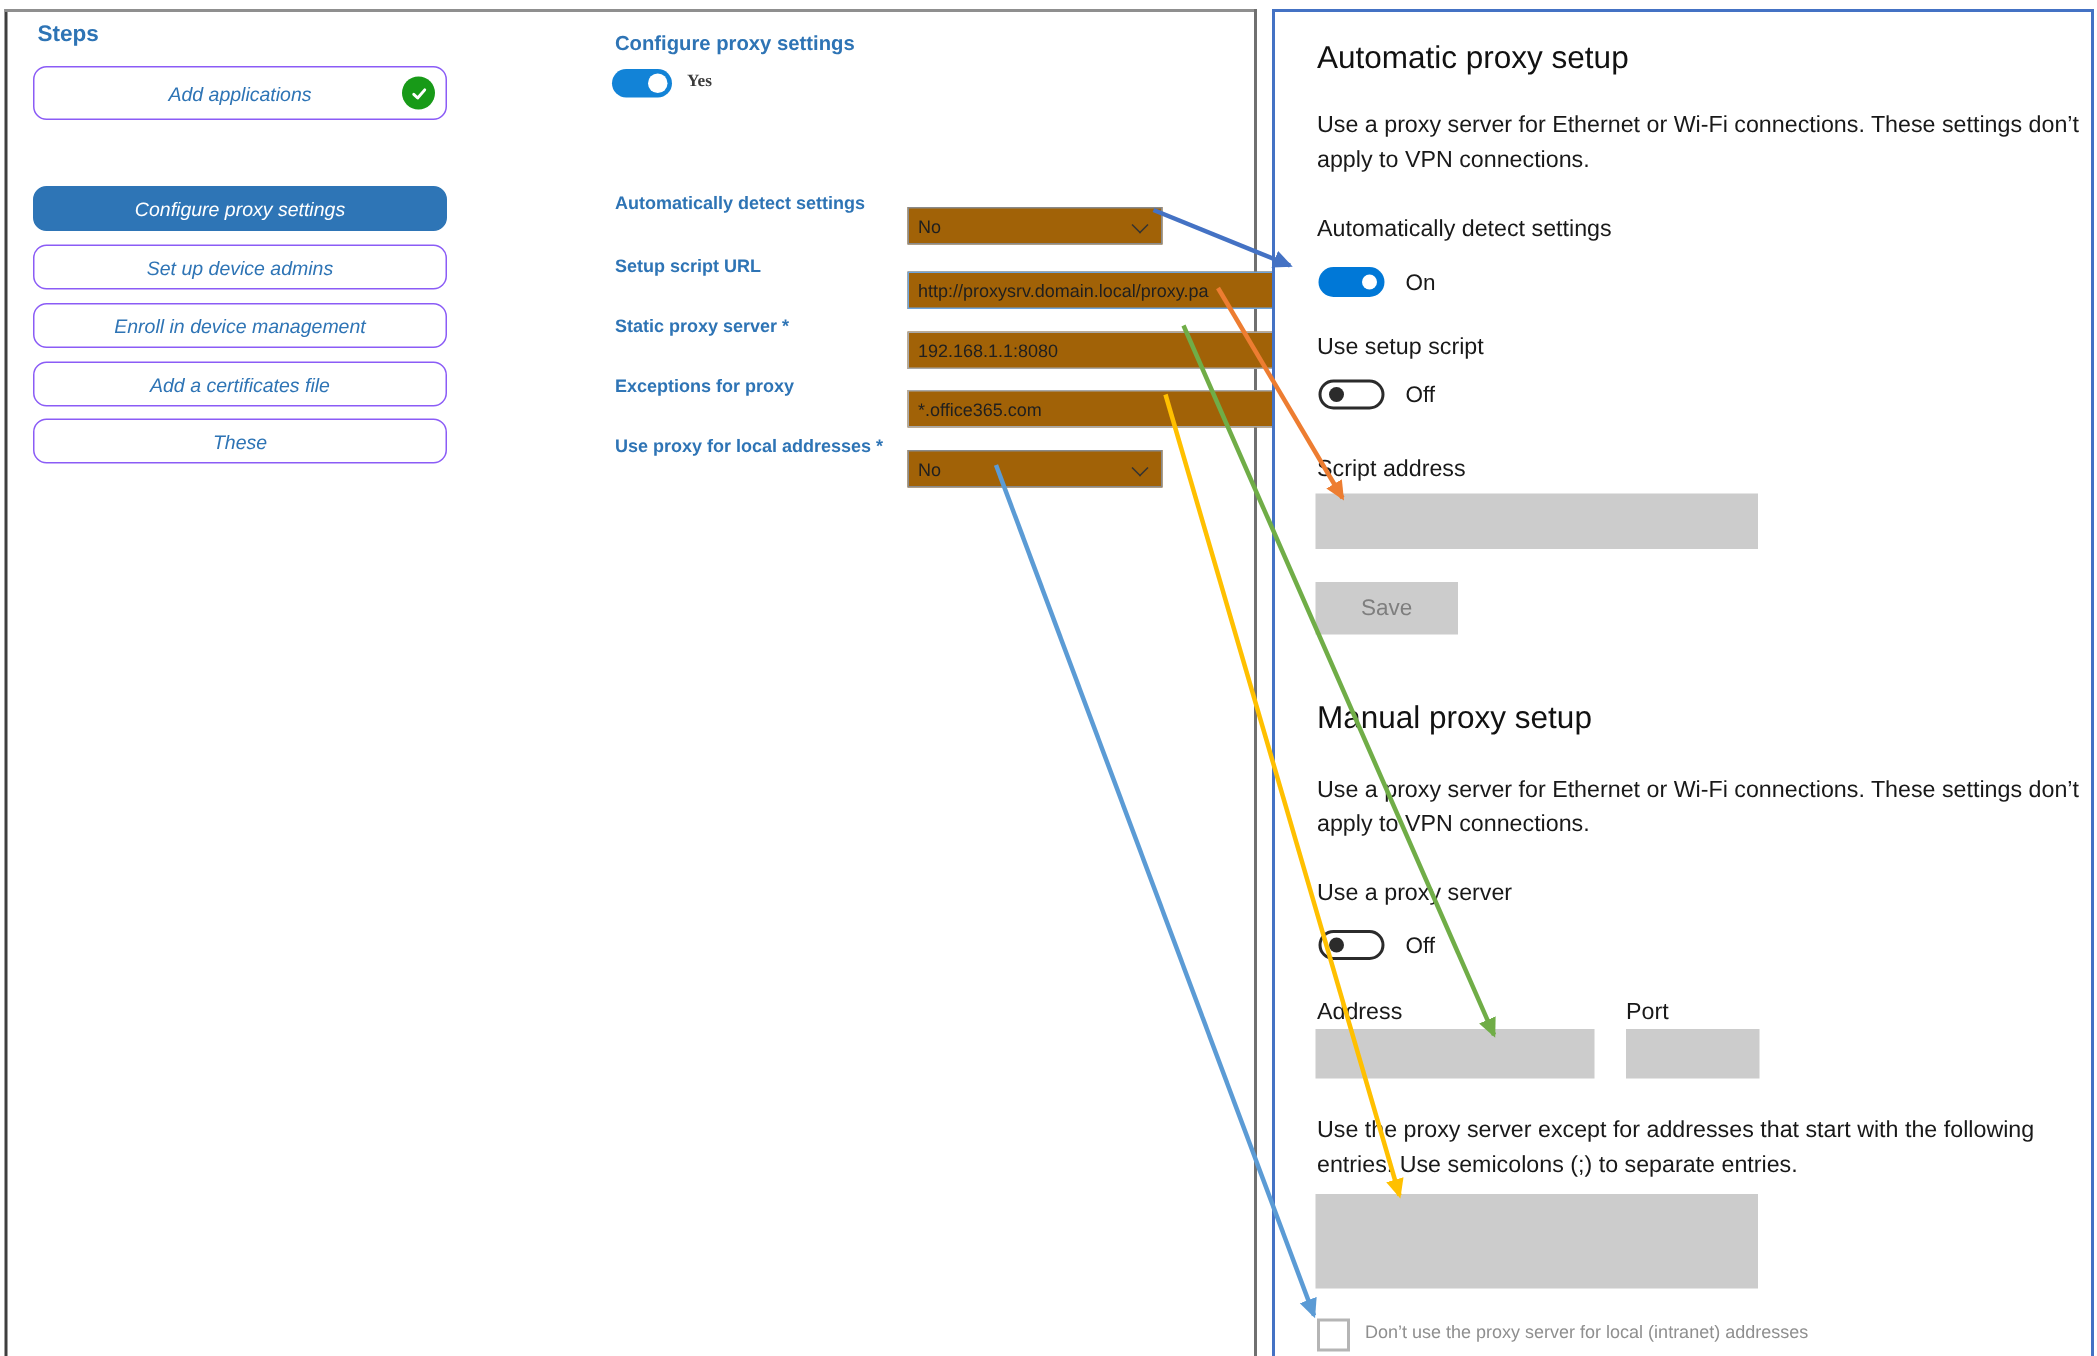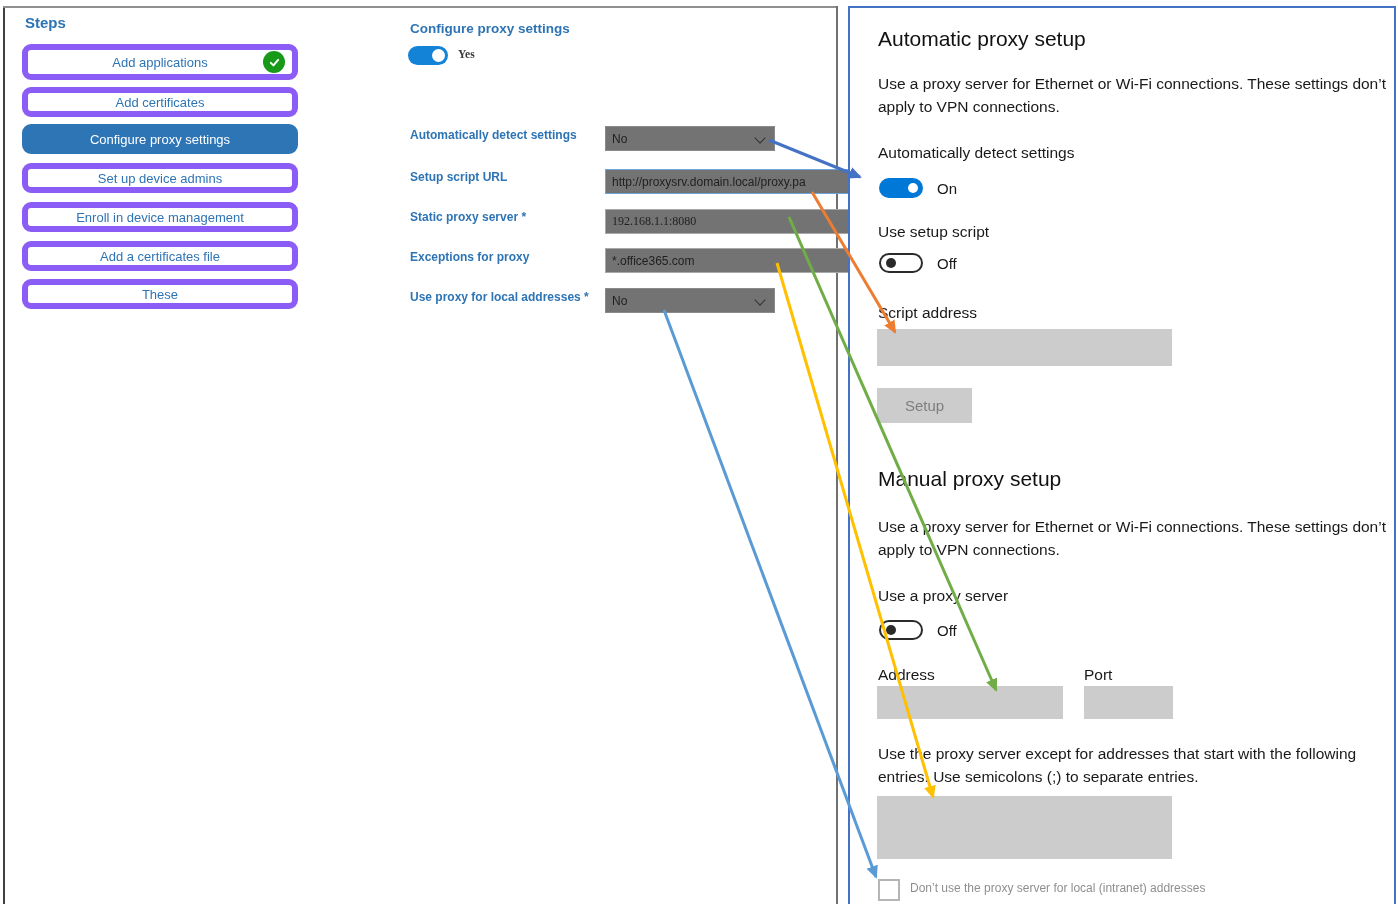--- a/index.html
+++ b/index.html
@@ -8,39 +8,39 @@
   .screen { position:relative; width:1398px; height:904px; background:#fff; overflow:hidden; }
 
   
   .line { position:absolute; }
   .left-border   { left:3px; top:6px; width:2px; height:898px; background:#3f3f3f; }
   .top-border    { left:3px; top:6px; width:833px; height:2px; background:#8f8f8f; }
   .mid-separator { left:836px; top:6px; width:2px; height:898px; background:#707070; }
 
   
   .sidebar-title { position:absolute; left:25px; top:14px; font-size:15px; font-weight:bold; color:#2e74b5; }
-  .step-btn { position:absolute; left:22px; width:276px; background:#fff; border:6px solid #8b5cf6;
+  .step-btn { position:absolute; left:22px; width:276px; background:#fff; border:1px solid #8b5cf6;
               border-radius:9px; display:flex; align-items:center; justify-content:center;
-              font-size:13px; color:#2e74b5; cursor:pointer; }
+              font-size:13px; color:#2e74b5; cursor:pointer;font-style:italic; }
   .step-btn.selected { background:#2e75b6; border-color:#2e75b6; color:#fff; }
   .check-circle { position:absolute; right:7px; top:50%; transform:translateY(-50%);
                   width:22px; height:22px; border-radius:50%; background:#189a18;
                   display:flex; align-items:center; justify-content:center; }
   .check-circle svg { width:13px; height:13px; }
 
   
   .form-title { position:absolute; left:410px; top:21px; font-size:13.5px; font-weight:bold; color:#2e74b5; }
   .toggle-sm { position:absolute; left:408px; top:46px; width:40px; height:19px; border-radius:10px;
                background:#1283d7; cursor:pointer; }
   .toggle-sm .knob { position:absolute; right:3px; top:3px; width:13px; height:13px; border-radius:50%; background:#fff; }
   .toggle-sm-label { position:absolute; left:458px; top:48px; font-size:11.5px; font-weight:bold; color:#3b3b3b;font-family:Liberation Serif, serif; }
 
   .field-label { position:absolute; left:410px; width:190px; font-size:12px; font-weight:bold; color:#2e74b5; }
-  .control { position:absolute; left:605px; height:25px; background:#737373; display:flex; align-items:center;
-             font-size:12px; color:#1f1f1f; padding:0 6px; overflow:hidden; white-space:nowrap; cursor:text; }
+  .control { position:absolute; left:605px; height:25px; background:#a16207; display:flex; align-items:center;
+             font-size:12px; color:#1f1f1f; padding:0 6px; overflow:hidden; white-space:nowrap; cursor:text;margin-top:12px; }
   .control.dropdown { width:170px; border:1px solid #8a8a8a; cursor:pointer; }
   .control.textbox  { width:251px; border:1px solid #a8a8a8; }
   .control.textbox.highlight { border:1.5px solid #6ea4dd; }
   .chev { position:absolute; right:10px; top:7px; width:8px; height:8px;
           border-right:1.6px solid #333; border-bottom:1.6px solid #333; transform:rotate(45deg); }
 
   
   .settings-panel { position:absolute; left:848px; top:6px; width:548px; height:910px;
                     background:#fff; border:2px solid #4472c4; }
   .sp { position:absolute; color:#191919; }
@@ -74,23 +74,20 @@
   <div class="sidebar-title">Steps</div>
 
   <div class="step-btn" style="top:44px;height:36px;">
     <span>Add applications</span>
     <span class="check-circle">
       <svg viewBox="0 0 16 16">
           <path d="M3.5 8.5 L6.7 11.5 L12.5 4.8" stroke="#fff" stroke-width="2.4" fill="none" stroke-linecap="round" stroke-linejoin="round"></path>
         </svg>
     </span>
   </div>
-  <div class="step-btn" style="top:87px;height:30px;">
-    <span>Add certificates</span>
-  </div>
   <div class="step-btn selected" style="top:124px;height:30px;">
     <span>Configure proxy settings</span>
   </div>
   <div class="step-btn" style="top:202px;height:30px;">
     <span>Enroll in device management</span>
   </div>
   <div class="step-btn" style="top:163px;height:30px;">
     <span>Set up device admins</span>
   </div>
   <div class="step-btn" style="top:241px;height:30px;">
@@ -112,21 +109,21 @@
     <span>No</span>
     <span class="chev"></span>
   </div>
 
   <div class="field-label" style="top:170px;">Setup script URL</div>
   <div class="control textbox highlight" style="top:169px;">
     <span>http://proxysrv.domain.local/proxy.pa</span>
   </div>
 
   <div class="field-label" style="top:210px;">Static proxy server *</div>
-  <div class="control textbox" style="top:209px;font-family:Liberation Serif, serif;">
+  <div class="control textbox" style="top:209px;">
     <span>192.168.1.1:8080</span>
   </div>
 
   <div class="field-label" style="top:250px;">Exceptions for proxy</div>
   <div class="control textbox" style="top:248px;">
     <span>*.office365.com</span>
   </div>
 
   <div class="field-label" style="top:290px;">Use proxy for local addresses *</div>
   <div class="control dropdown" style="top:288px;">
@@ -147,21 +144,21 @@
 
     <div class="sp sp-label" style="left:28px;top:215px;">Use setup script</div>
     <div class="win-toggle off" style="left:29px;top:245px;">
         <span class="knob"></span>
       </div>
     <div class="sp sp-state" style="left:87px;top:247px;">Off</div>
 
     <div class="sp sp-label" style="left:28px;top:296px;">Script address</div>
     <div class="gray-box" style="left:27px;top:321px;width:295px;height:37px;"></div>
 
-    <div class="save-btn" style="left:27px;top:380px;">Setup</div>
+    <div class="save-btn" style="left:27px;top:380px;">Save</div>
 
     <div class="sp sp-heading" style="left:28px;top:459px;">Manual proxy setup</div>
     <div class="sp sp-para" style="left:28px;top:507px;">Use a proxy server for Ethernet or Wi-Fi connections. These settings don’t apply to VPN connections.</div>
 
     <div class="sp sp-label" style="left:28px;top:579px;">Use a proxy server</div>
     <div class="win-toggle off" style="left:29px;top:612px;">
         <span class="knob"></span>
       </div>
     <div class="sp sp-state" style="left:87px;top:614px;">Off</div>
 

